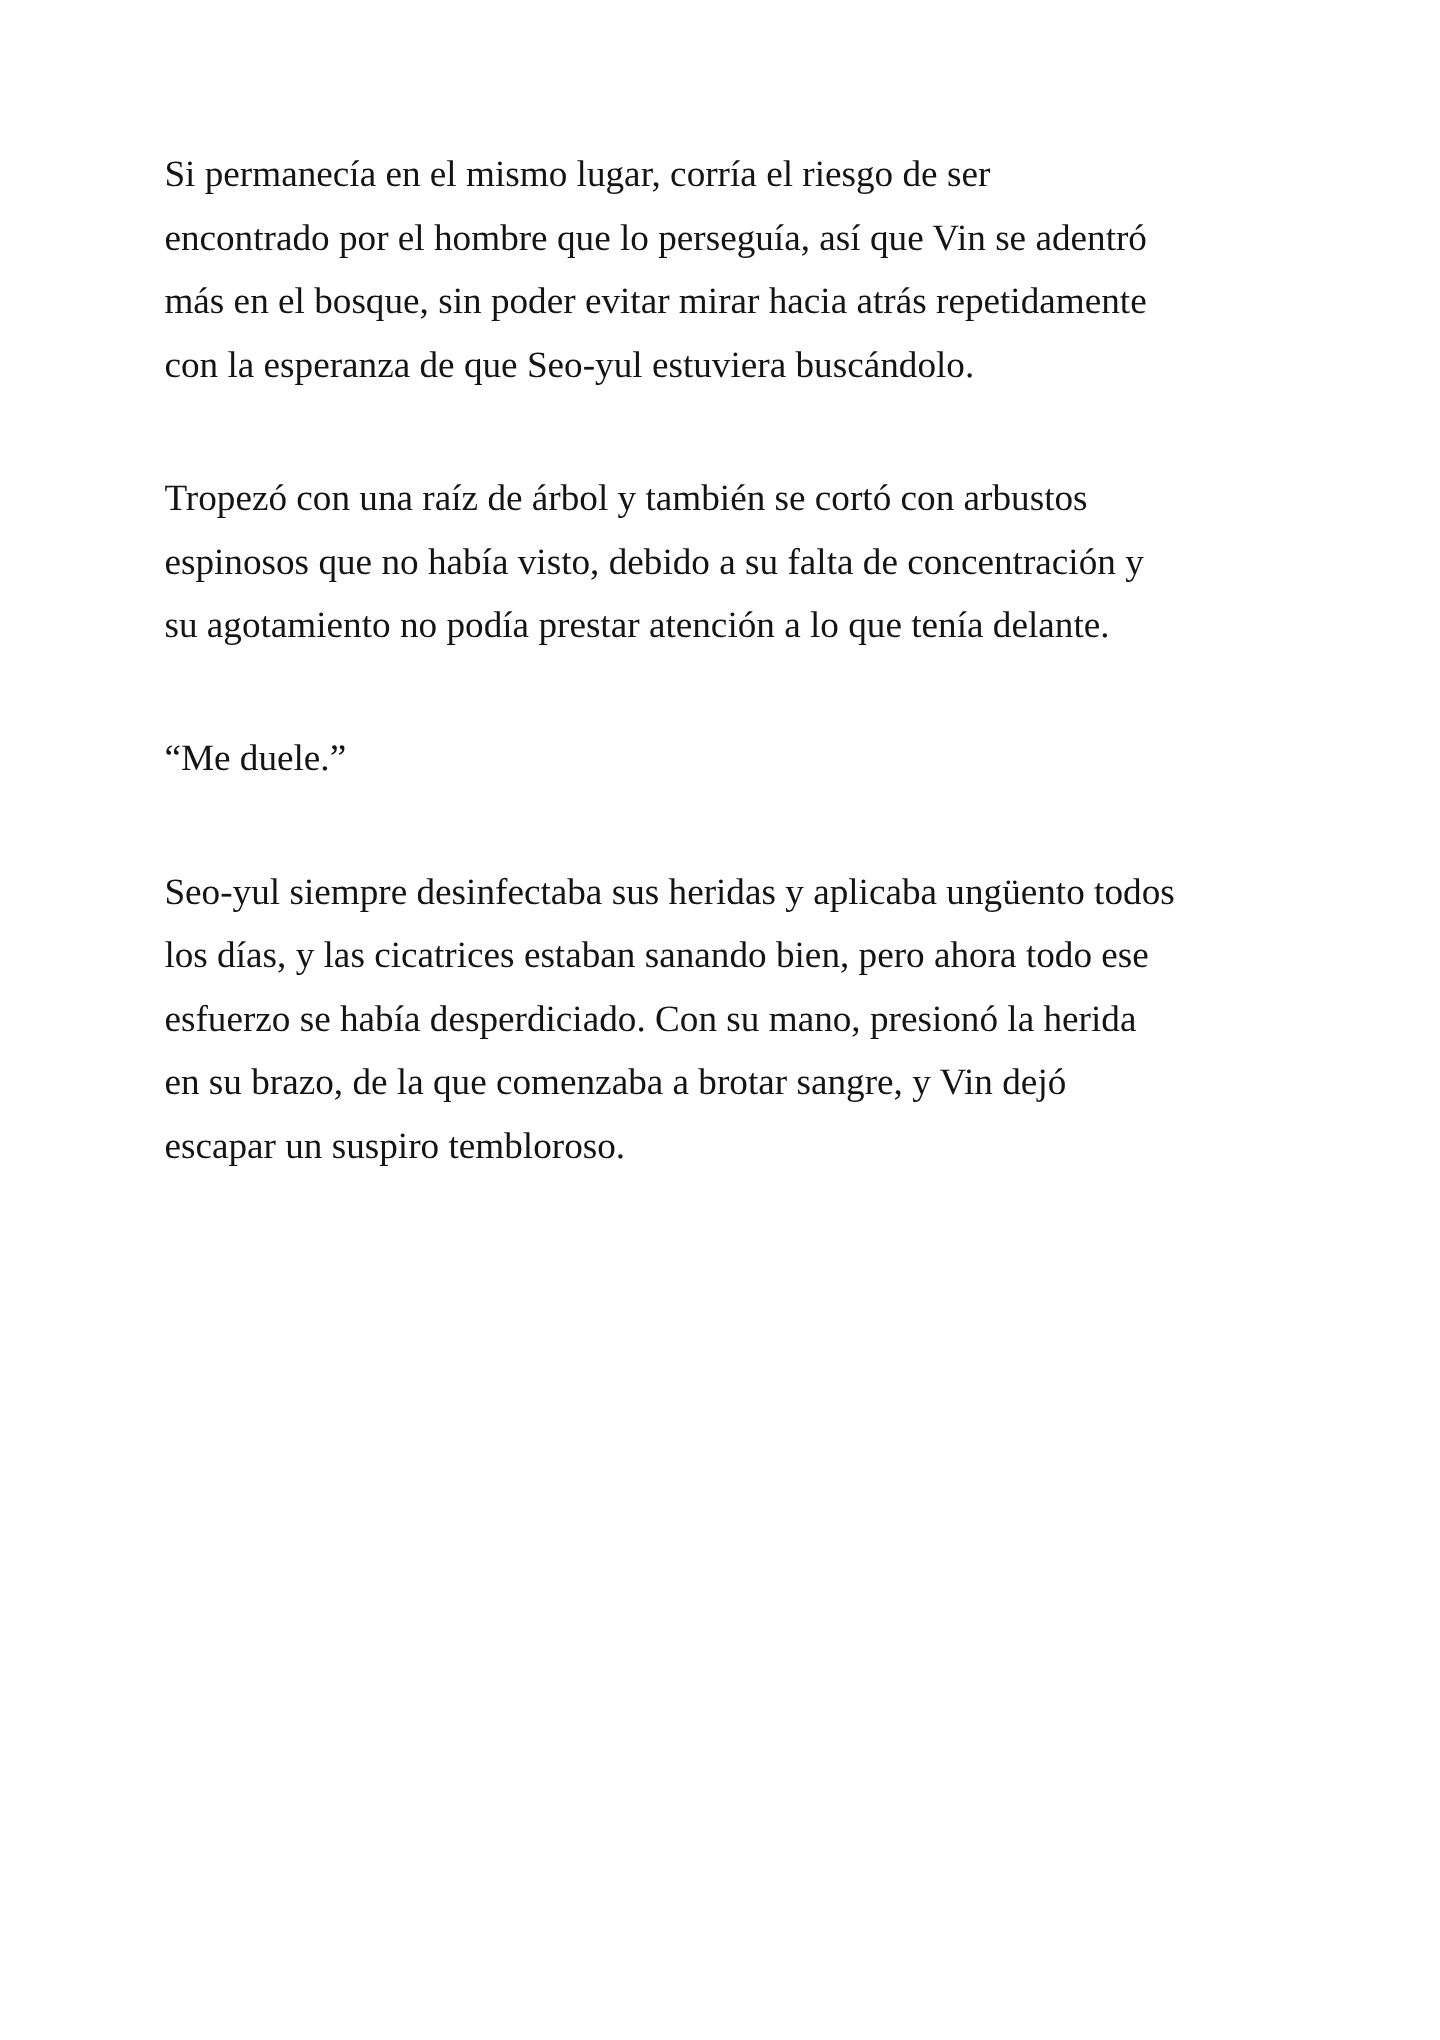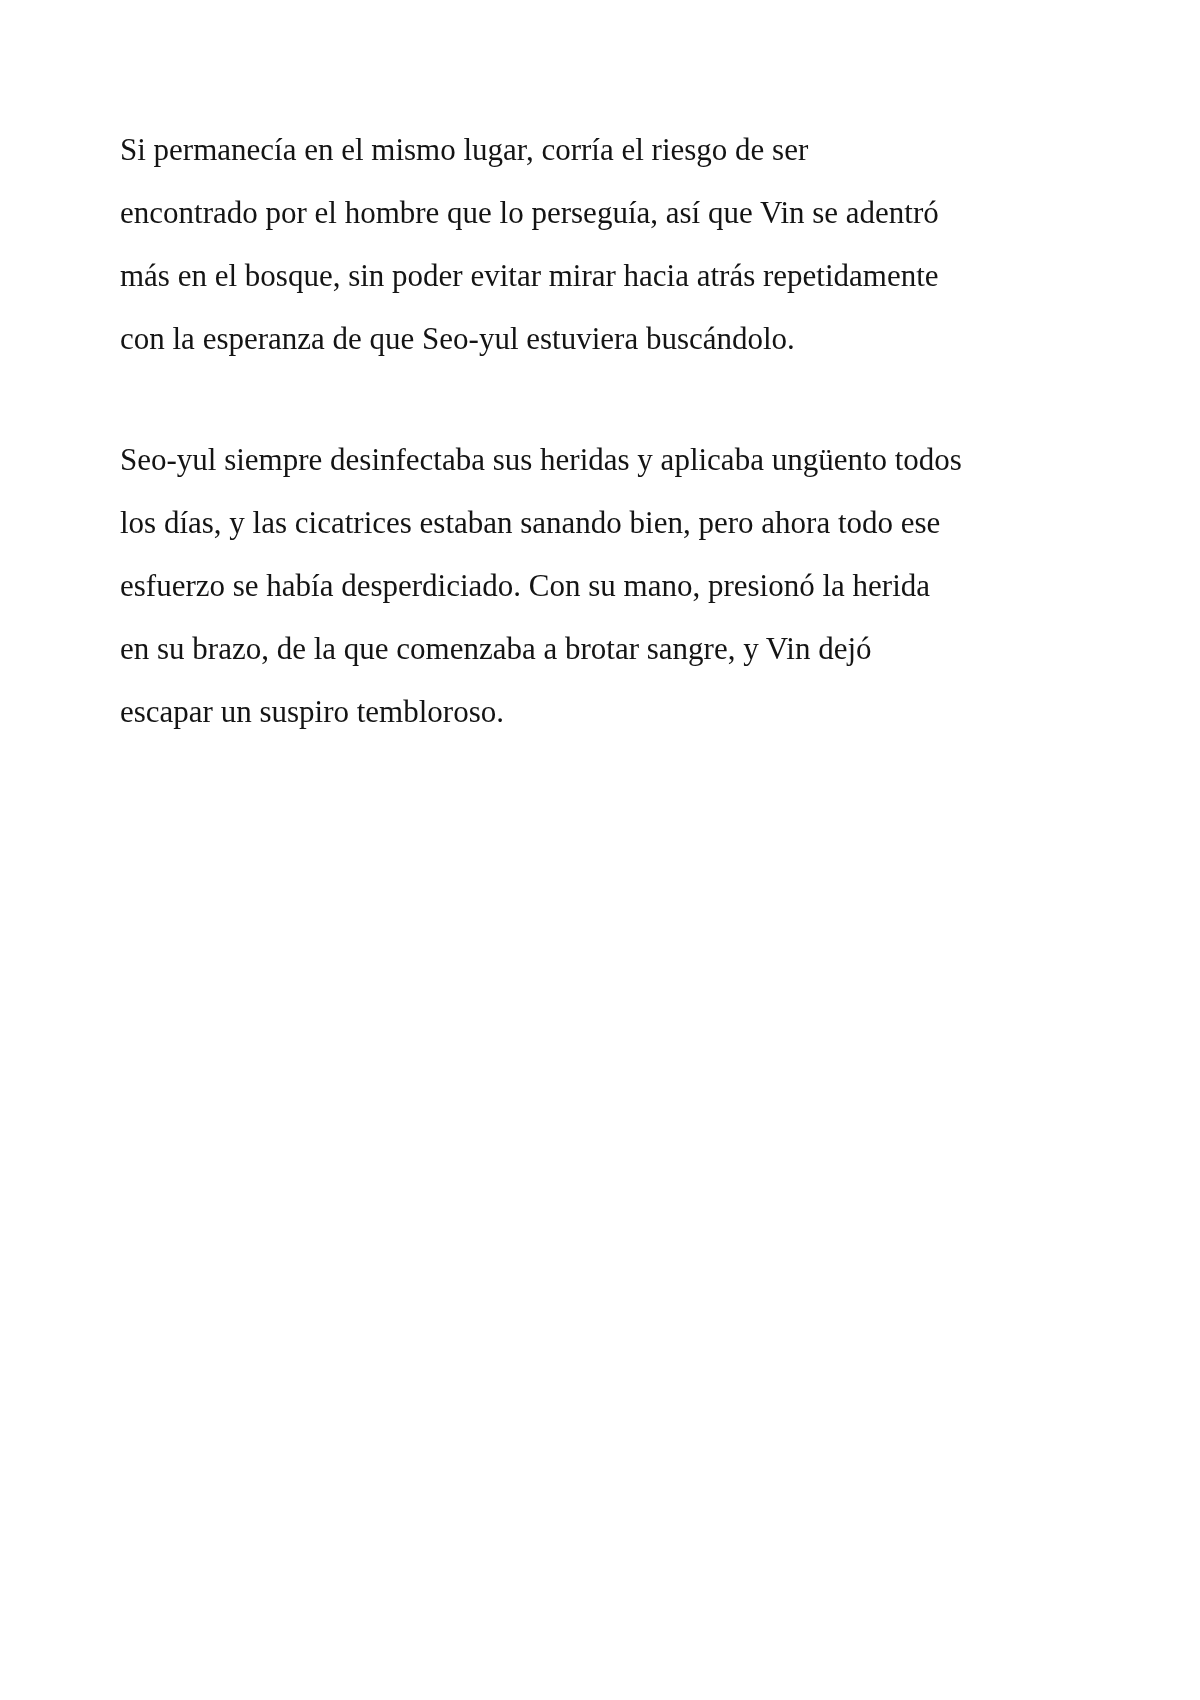--- a/index.html
+++ b/index.html
@@ -15,37 +15,41 @@
     overflow: hidden;
     box-sizing: border-box;
   }
   .content {
     box-sizing: border-box;
     padding: 118px 105px 0 120px;
   }
   .para {
     font-family: "Liberation Serif", "DejaVu Serif", serif;
     font-size: 31px;
-    line-height: 63px;
+    line-height: 53px;
     font-weight: 400;
     color: #141414;
     white-space: pre-line;
-    margin: 0 0 58px 0;
+    margin: 0 0 58px 17px;
     padding: 0;
     text-align: left;
   }
 </style>
 </head>
 <body>
 
 <div class="page">
   <div class="content">
     <p class="para">Si permanecía en el mismo lugar, corría el riesgo de ser
 encontrado por el hombre que lo perseguía, así que Vin se adentró
 más en el bosque, sin poder evitar mirar hacia atrás repetidamente
 con la esperanza de que Seo-yul estuviera buscándolo.</p>
+    <p class="para">Tropezó con una raíz de árbol y también se cortó con arbustos
+espinosos  que no había visto, debido a su falta de concentración y
+su agotamiento no podía prestar atención a lo que tenía delante.</p>
+    <p class="para">“Me duele.”</p>
     <p class="para">Seo-yul siempre desinfectaba sus heridas y aplicaba ungüento todos
 los días, y las cicatrices estaban sanando bien, pero ahora todo ese
 esfuerzo se había desperdiciado. Con su mano, presionó la herida
 en su brazo, de la que comenzaba a brotar sangre, y Vin dejó
 escapar un suspiro tembloroso.</p>
   </div>
 </div>
 
 </body></html>

